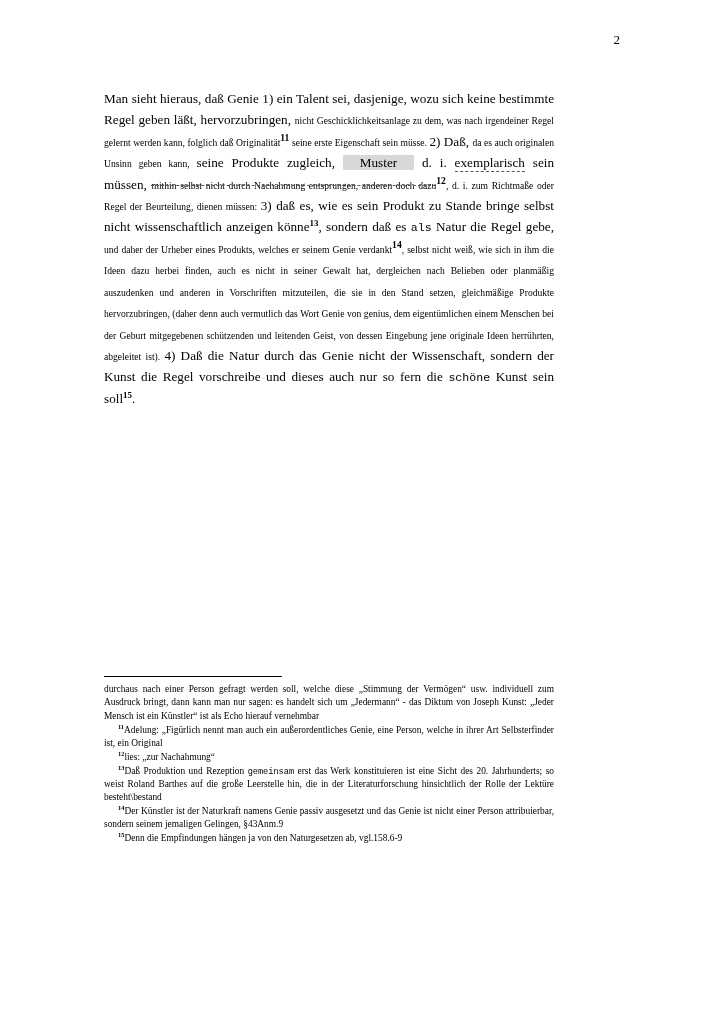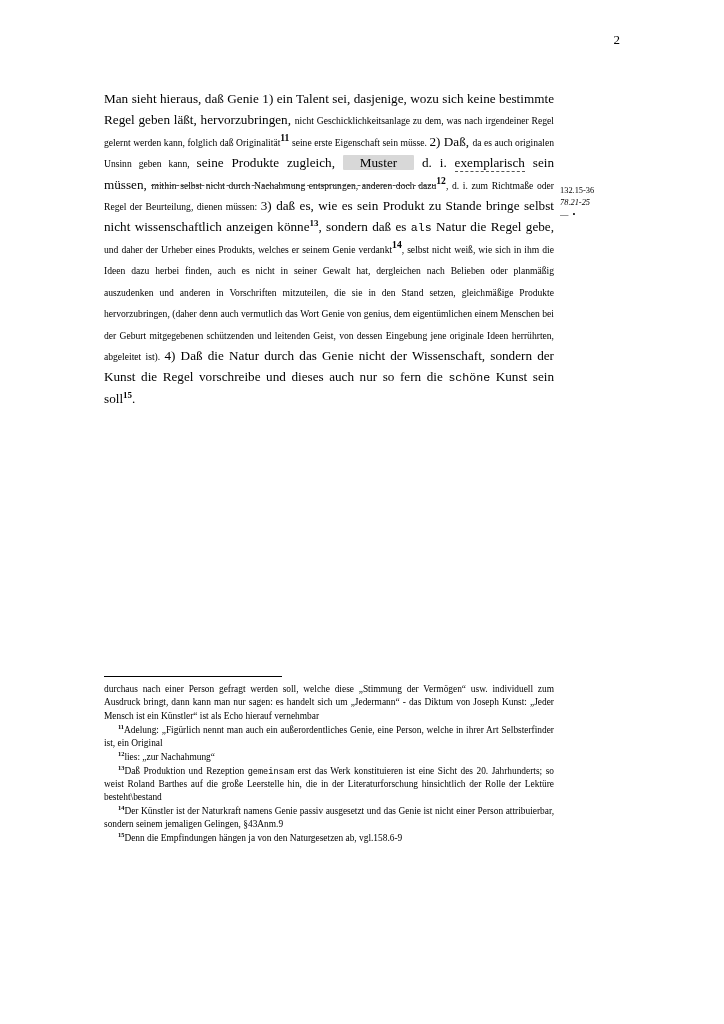--- a/index.html
+++ b/index.html
@@ -107,25 +107,20 @@
 <body>
 
 <div class="page">
 
   <div class="page-number">2</div>
 
   <div class="body-text">
     <span>Man sieht hieraus, daß Genie 1) ein </span><span class="it">Talent</span><span> sei, dasjenige, wozu sich keine bestimmte Regel geben läßt, hervorzubringen, </span><span class="sm">nicht Geschicklichkeitsanlage zu dem, was nach irgendeiner Regel gelernt werden kann, folglich daß </span><span class="sm it">Originalität</span><sup class="sm">11</sup><span class="sm"> seine erste Eigenschaft sein müsse. </span><span>2) Daß, </span><span class="sm">da es auch originalen Unsinn geben kann, </span><span>seine Produkte zugleich, </span><span class="hl">Muster</span><span> d. i. </span><span class="it uline-dash">exemplarisch</span><span> sein müssen, </span><span class="sm strike-dash">mithin selbst nicht durch Nachahmung entsprungen, anderen doch dazu</span><sup class="sm">12</sup><span class="sm strike-dash">, d. i. zum Richtmaße oder Regel der Beurteilung, dienen müssen: </span><span>3) daß es, wie es sein Produkt zu Stande bringe selbst nicht wissenschaftlich anzeigen könne</span><sup>13</sup><span>, sondern daß es </span><span class="mono">als</span> <span class="it">Natur</span><span> die Regel gebe, </span><span class="sm">und daher der Urheber eines Produkts, welches er seinem Genie verdankt</span><sup class="sm">14</sup><span class="sm">, selbst nicht weiß, wie sich in ihm die Ideen dazu herbei finden, auch es nicht in seiner Gewalt hat, dergleichen nach Belieben oder planmäßig auszudenken und anderen in Vorschriften mitzuteilen, die sie in den Stand setzen, gleichmäßige Produkte hervorzubringen, (daher denn auch vermutlich das Wort Genie von genius, dem eigentümlichen einem Menschen bei der Geburt mitgegebenen schützenden und leitenden Geist, von dessen Eingebung jene originale Ideen herrührten, abgeleitet ist). </span><span>4) Daß die Natur durch das Genie nicht der Wissenschaft, sondern der Kunst die Regel vorschreibe und dieses auch nur so fern die </span><span class="mono">schöne</span><span> Kunst sein soll</span><sup>15</sup><span>.</span>
   </div>
 
-  <div class="margin-note">
-    <div class="ln1">132.15-36</div>
-    <div class="ln2">78.21-25</div>
-    <div class="ln3">— •</div>
-  </div>
 
   <div class="fn-rule"></div>
 
   <div class="footnotes">
     <p>durchaus nach einer Person gefragt werden soll, welche diese „Stimmung der Vermögen“ usw. individuell zum Ausdruck bringt, dann kann man nur sagen: es handelt sich um „Jedermann“ - das Diktum von Joseph Kunst: „Jeder Mensch ist ein Künstler“ ist als Echo hierauf vernehmbar</p>
     <p class="fn-indent"><sup>11</sup><span>Adelung: „Figürlich nennt man auch ein außerordentliches Genie, eine Person, welche in ihrer Art Selbsterfinder ist, ein Original</span></p>
     <p class="fn-indent"><sup>12</sup><span>lies: „zur Nachahmung“</span></p>
     <p class="fn-indent"><sup>13</sup><span>Daß Produktion und Rezeption </span><span class="fn-mono">gemeinsam</span><span> erst das Werk konstituieren ist eine Sicht des 20. Jahrhunderts; so weist Roland Barthes auf die große Leerstelle hin, die in der Literaturforschung hinsichtlich der Rolle der Lektüre besteht\bestand</span></p>
     <p class="fn-indent"><sup>14</sup><span>Der Künstler ist der Naturkraft namens Genie passiv ausgesetzt und das Genie ist nicht einer Person attribuierbar, sondern seinem jemaligen Gelingen, §43Anm.9</span></p>
     <p class="fn-indent"><sup>15</sup><span>Denn die Empfindungen hängen ja von den Naturgesetzen ab, vgl.158.6-9</span></p>

